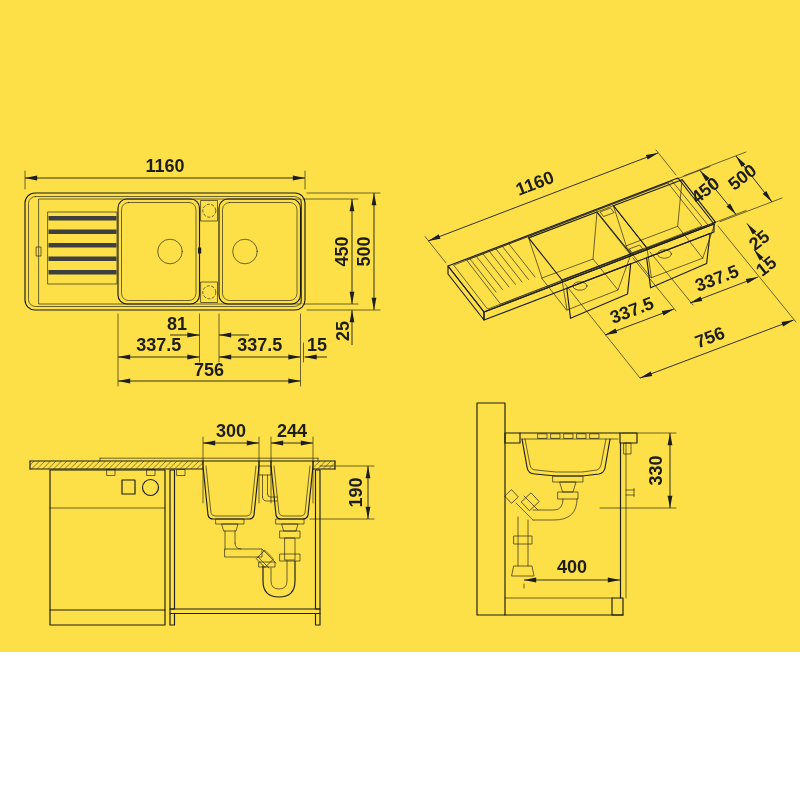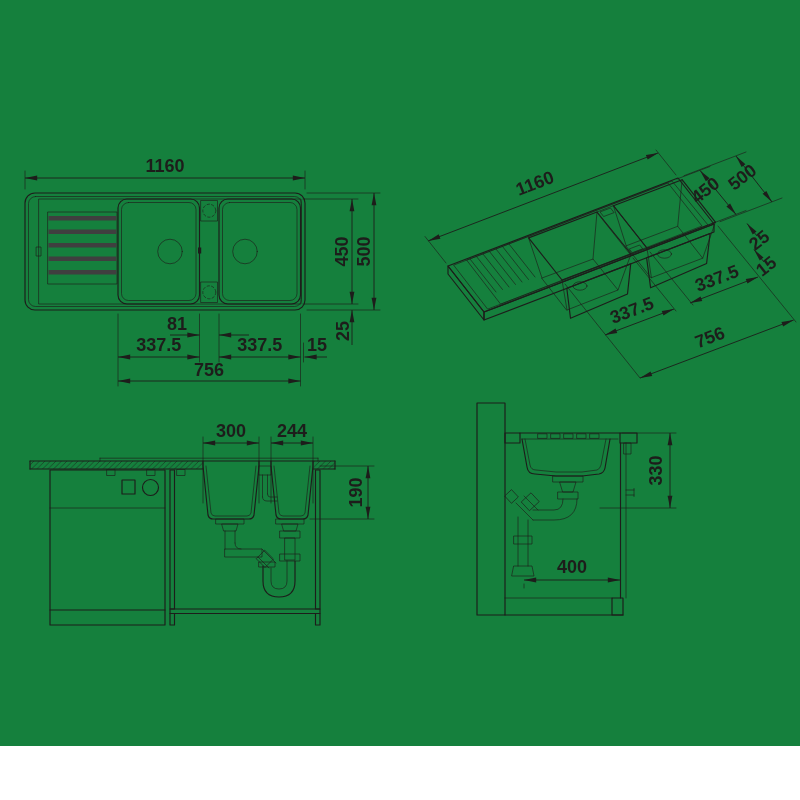--- a/index.html
+++ b/index.html
@@ -1,16 +1,16 @@
 <!DOCTYPE html>
 <html><head>
 <meta charset="utf-8">
 <style>
   html,body{margin:0;padding:0;background:#fff;}
-  #stage{position:relative;width:800px;height:746px;background:#15803d;overflow:hidden;}
+  #stage{position:relative;width:800px;height:652px;background:#fde047;overflow:hidden;}
   svg{position:absolute;left:0;top:0;}
   svg text{font-family:"Liberation Sans","DejaVu Sans",sans-serif;font-weight:bold;font-size:18px;fill:#1d1d1b;}
   .s{stroke:#1d1d1b;fill:none;stroke-width:1.15;stroke-linejoin:round;stroke-linecap:round;}
   .t{stroke:#1d1d1b;fill:none;stroke-width:0.65;stroke-linejoin:round;stroke-linecap:round;}
   .d{stroke:#1d1d1b;fill:none;stroke-width:0.9;}
   .rib{fill:#3f3f3f;stroke:none;}
 </style>
 </head>
 <body>
 

